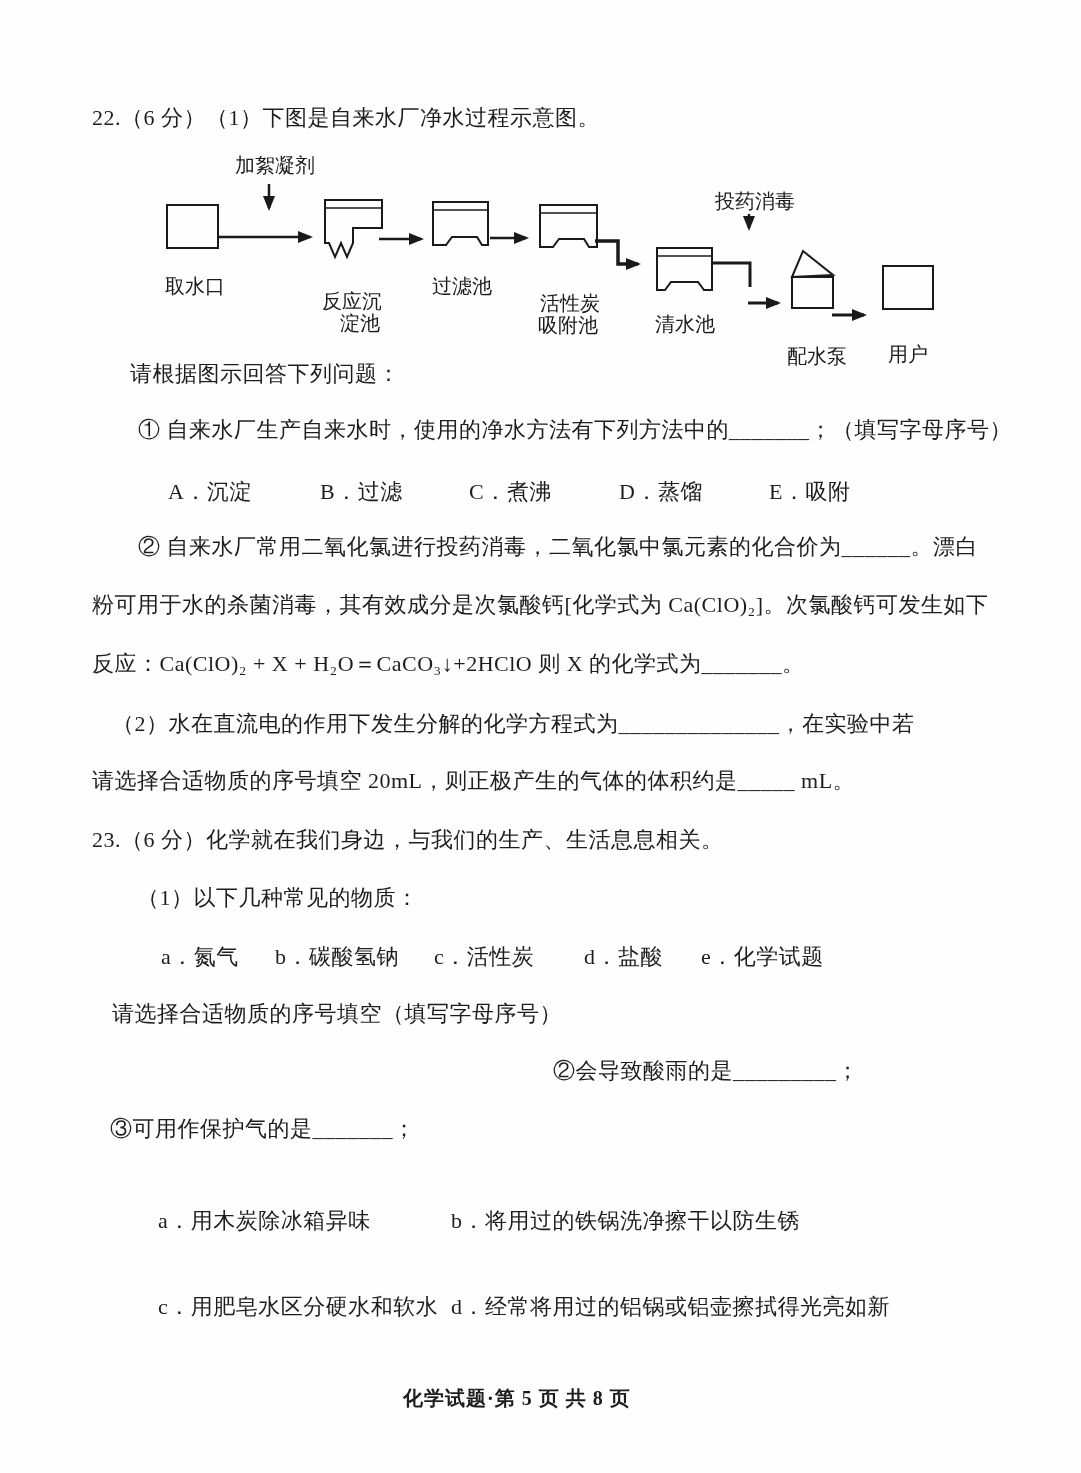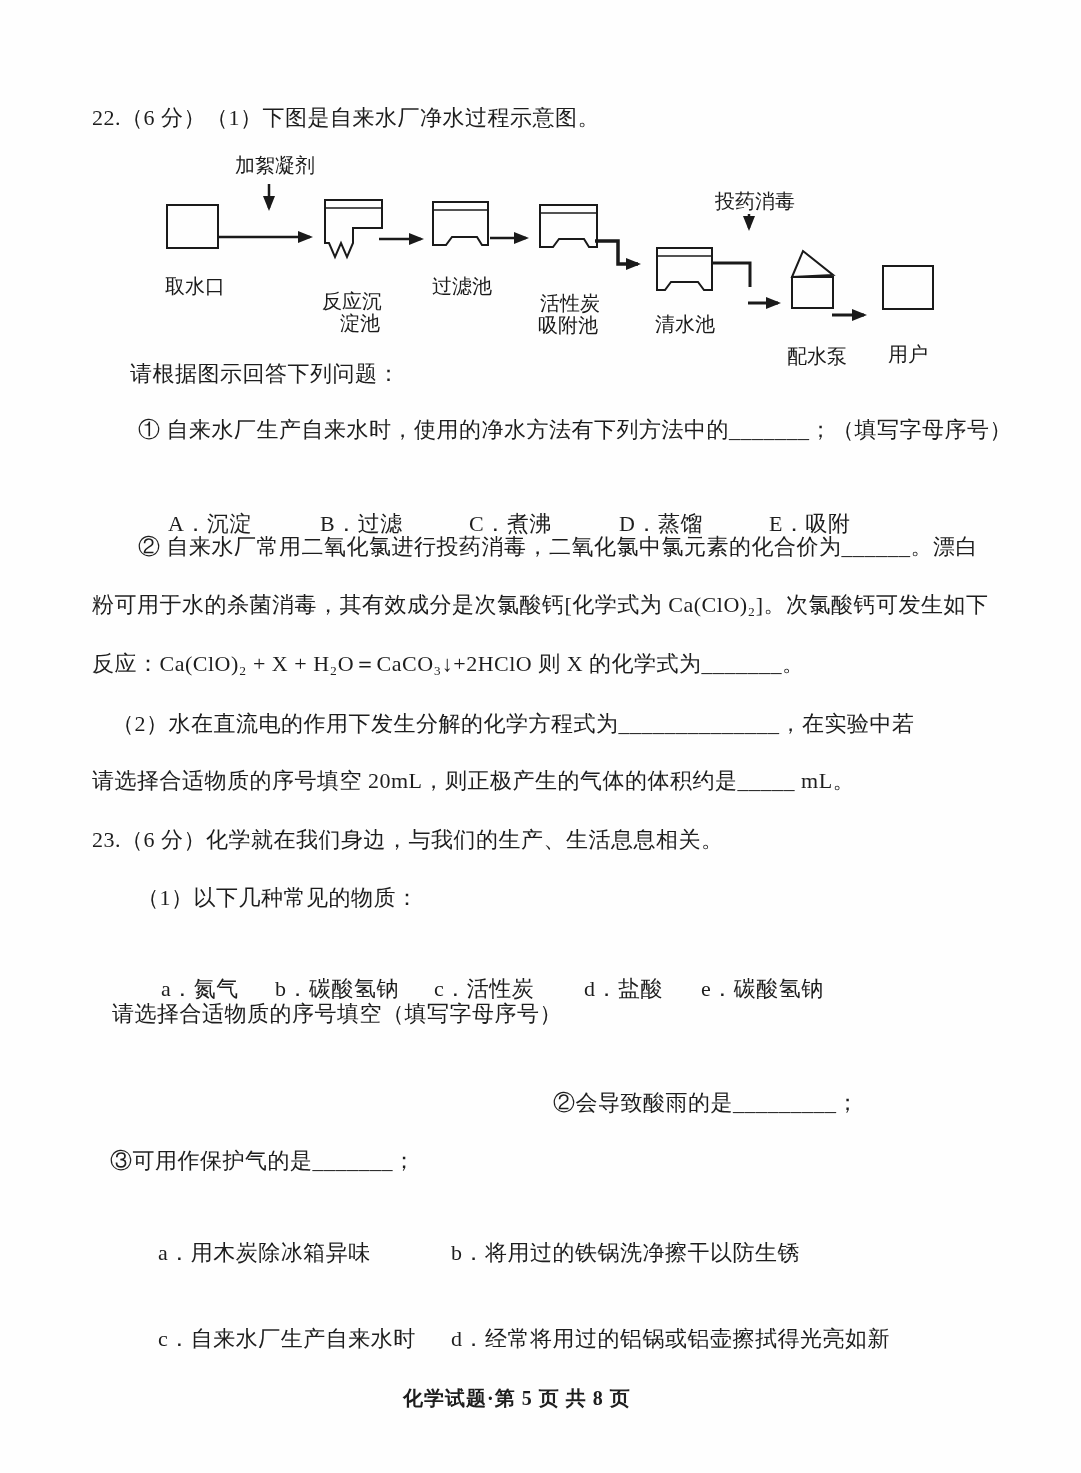--- a/index.html
+++ b/index.html
@@ -14,21 +14,21 @@
     text-align:center;
   }
   .line{
     position:absolute;
     font-size:22px;
     line-height:28px;
     letter-spacing:0.5px;
     white-space:nowrap;
   }
   .row{position:absolute;left:0;width:1081px;height:30px;}
-  .row span{position:absolute;font-size:22px;letter-spacing:0.5px;white-space:nowrap;margin-top:32px;}
+  .row span{position:absolute;font-size:22px;letter-spacing:0.5px;white-space:nowrap;}
   .footer{
     position:absolute;
     font-size:20px;
     letter-spacing:1px;
     white-space:nowrap;
     font-weight:bold;
   }
   svg.dgm{position:absolute;left:0;top:0;}
   svg.dgm text{font-family:"Liberation Serif","DejaVu Serif",serif;font-size:20px;fill:#1a1a1a;}
   svg.dgm .shape{fill:#fefefe;stroke:#1a1a1a;stroke-width:2;}
@@ -115,39 +115,39 @@
   <div class="line" style="left:92px;top:767px">请选择合适物质的序号填空 20mL，则正极产生的气体的体积约是_____ mL。</div>
 
   <div class="line" style="left:92px;top:826px">23.（6 分）化学就在我们身边，与我们的生产、生活息息相关。</div>
   <div class="line" style="left:137px;top:884px">（1）以下几种常见的物质：</div>
 
   <div class="row" style="top:942px">
     <span style="left:161px">a．氮气</span>
     <span style="left:275px">b．碳酸氢钠</span>
     <span style="left:434px">c．活性炭</span>
     <span style="left:584px">d．盐酸</span>
-    <span style="left:701px">e．碳酸氢钠</span>
+    <span style="left:701px">e．化学试题</span>
   </div>
 
   <div class="line" style="left:112px;top:1000px">请选择合适物质的序号填空（填写字母序号）</div>
 
   <div class="row" style="top:1056px">
     <span style="left:553px">②会导致酸雨的是_________；</span>
   </div>
 
   <div class="row" style="top:1114px">
     <span style="left:110px">③可用作保护气的是_______；</span>
   </div>
 
 
   <div class="row" style="top:1206px">
     <span style="left:158px">a．用木炭除冰箱异味</span>
     <span style="left:451px">b．将用过的铁锅洗净擦干以防生锈</span>
   </div>
 
   <div class="row" style="top:1292px">
-    <span style="left:158px">c．自来水厂生产自来水时</span>
+    <span style="left:158px">c．用肥皂水区分硬水和软水</span>
     <span style="left:451px">d．经常将用过的铝锅或铝壶擦拭得光亮如新</span>
   </div>
 
   <div class="footer" style="left:403px;top:1385px">化学试题·第 5 页 共 8 页</div>
 
 </div>
 
 </body></html>

